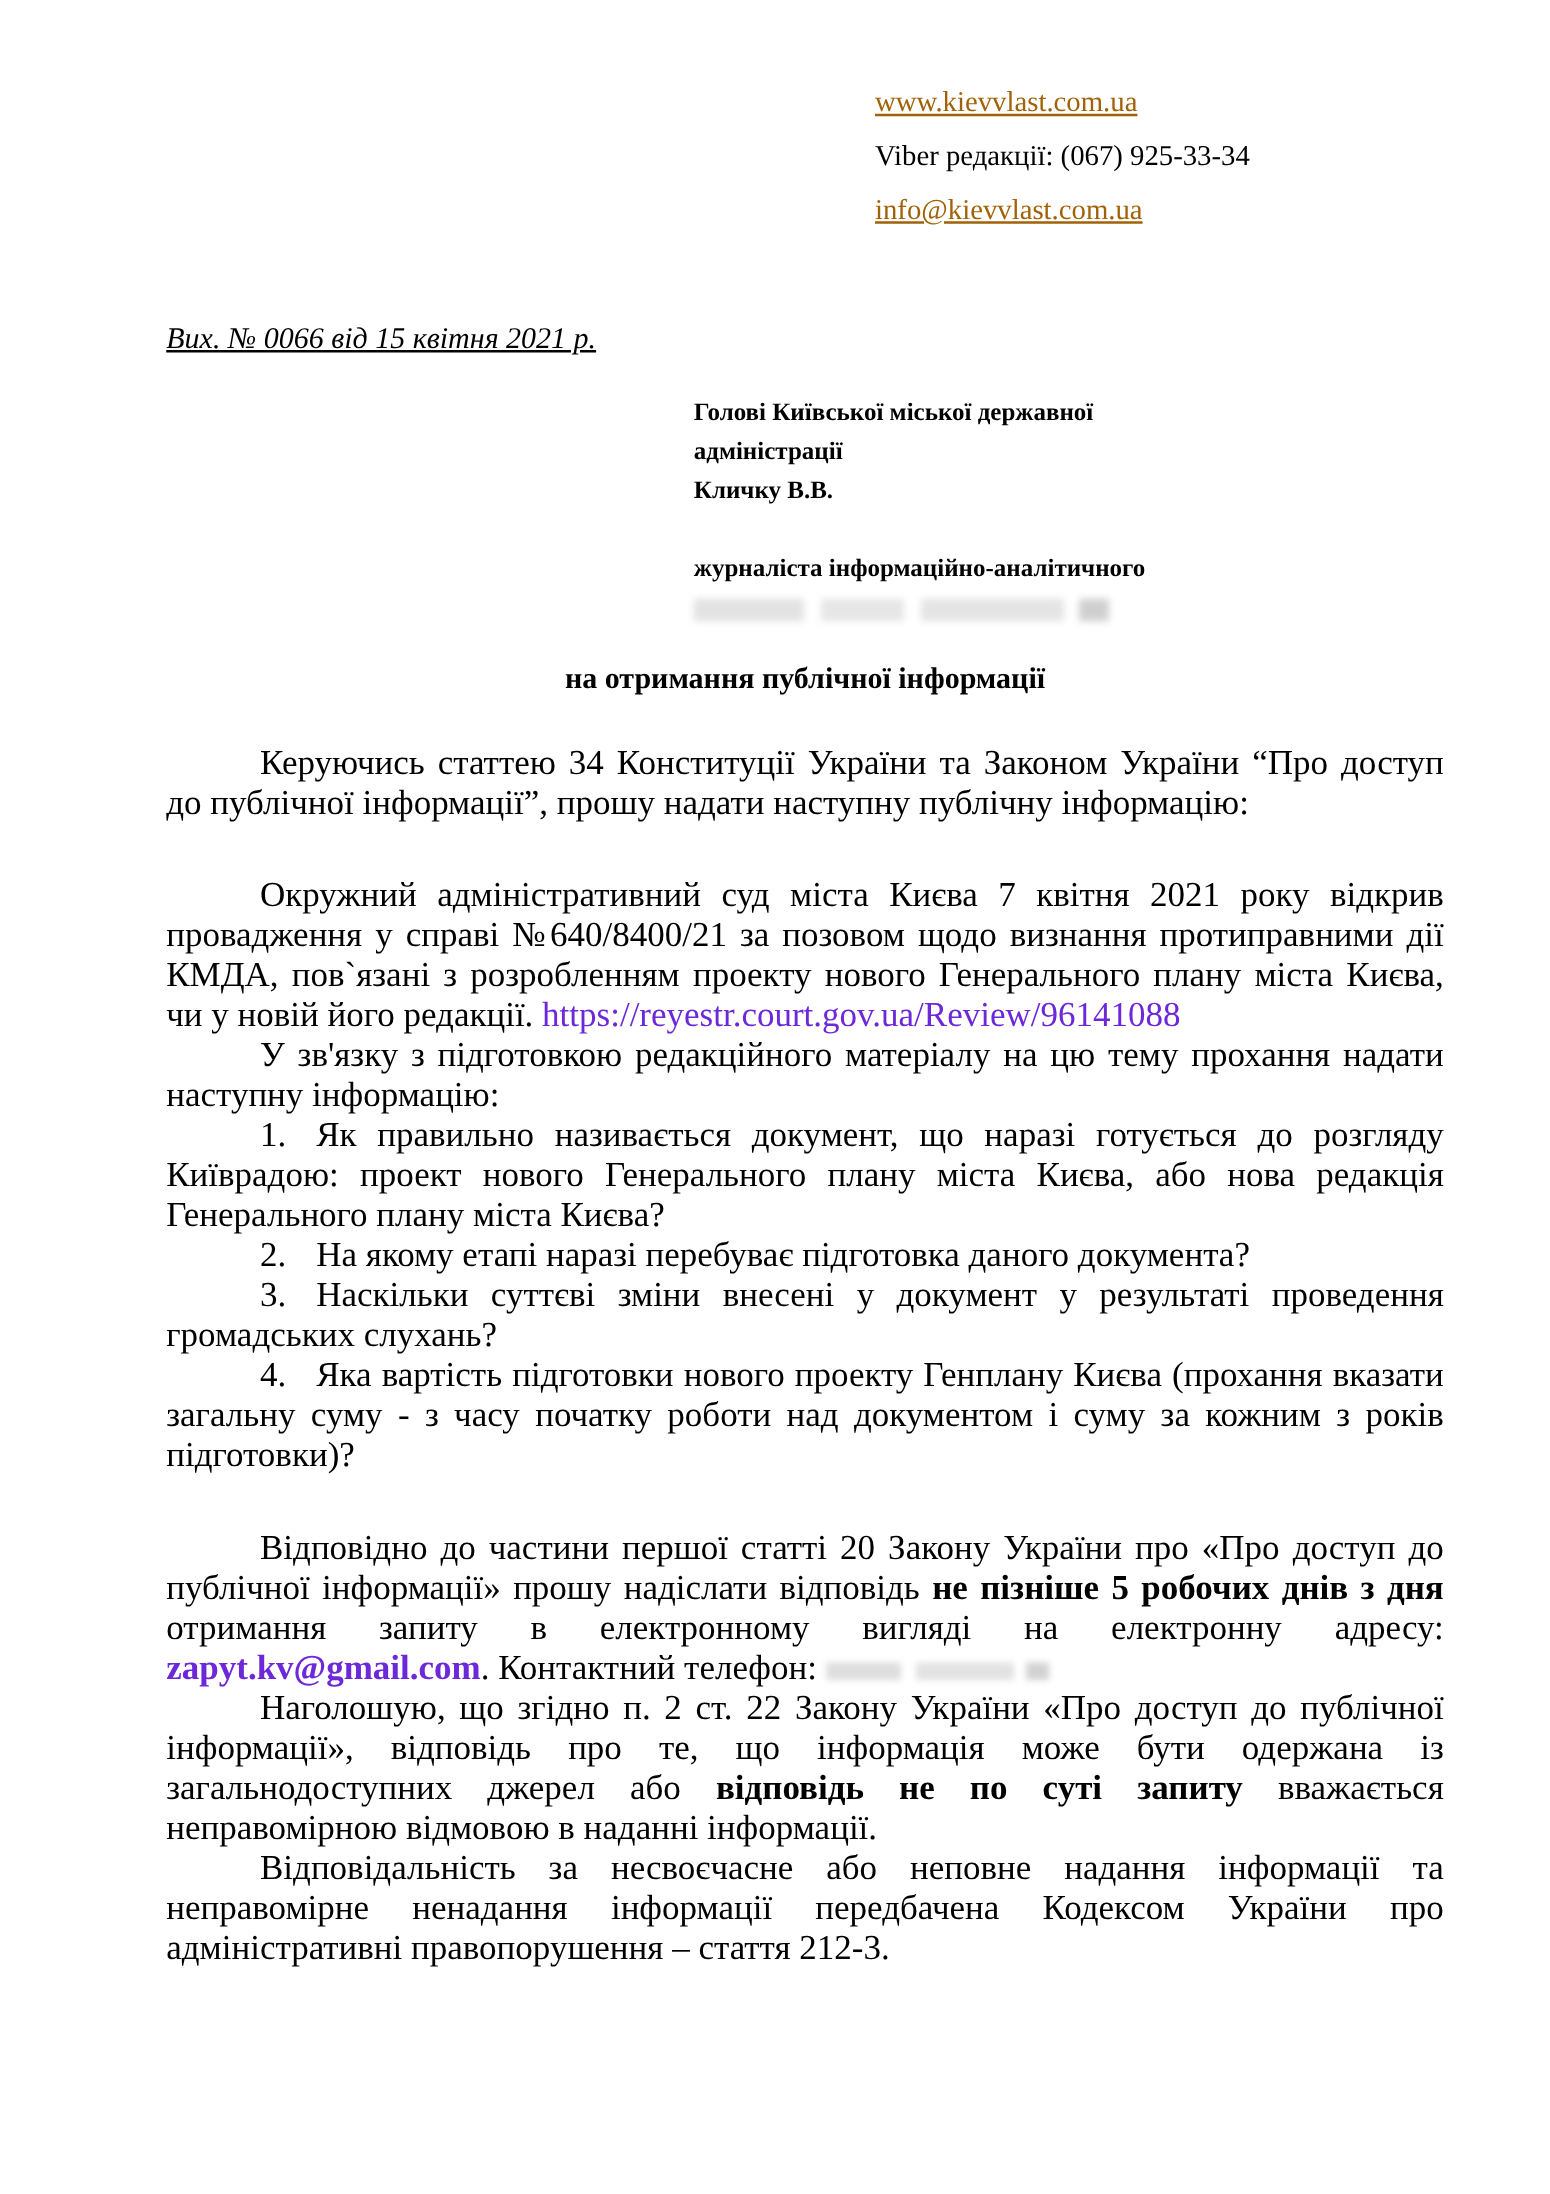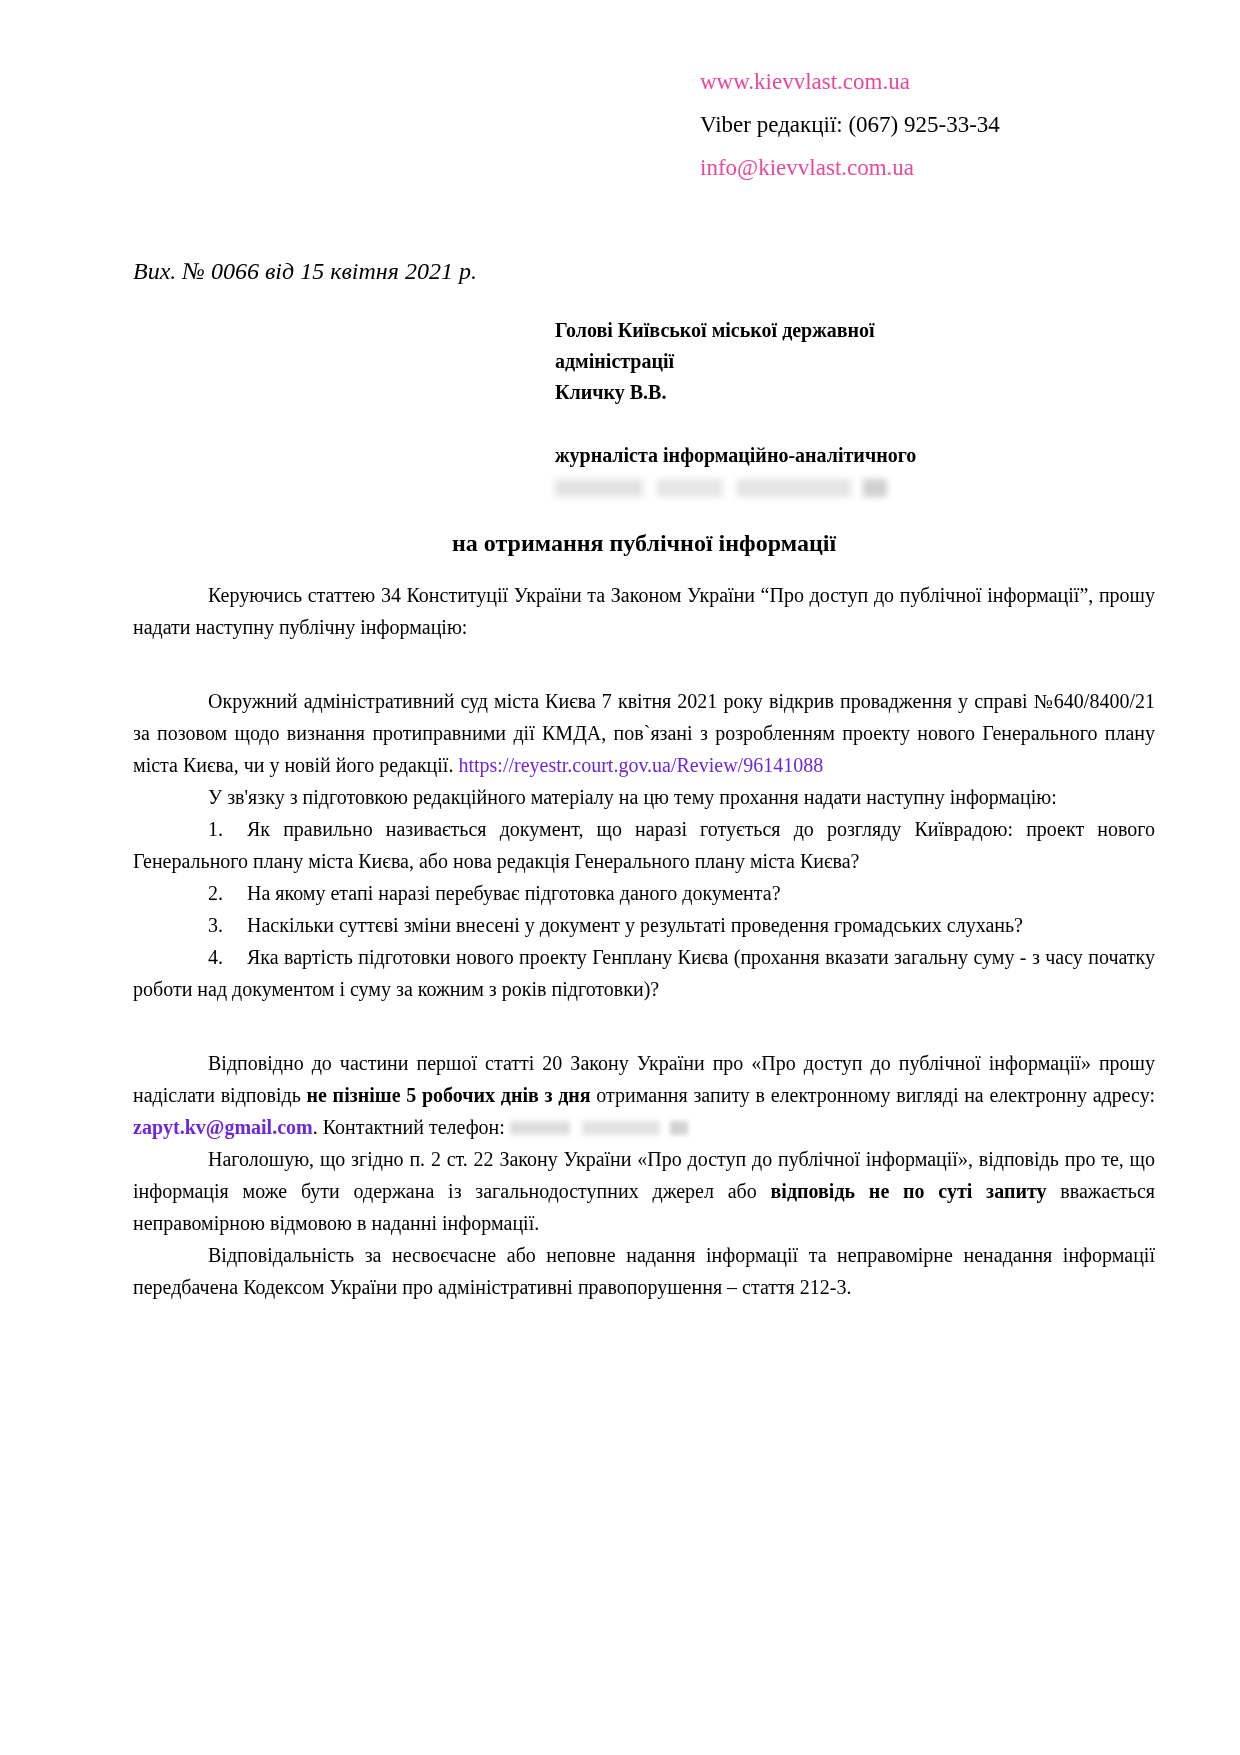--- a/index.html
+++ b/index.html
@@ -22,40 +22,40 @@
   }
   .logo-v{
     color:#c41e2f;font-size:108px;position:relative;top:9px;
     margin:0 -5px;font-weight:700;
   }
   .logo-underline{
     margin-top:4px;height:4px;width:410px;
     border-top:3px solid #c41e2f;border-bottom:2px solid #c41e2f;
   }
   .contacts{position:absolute;left:700px;top:60px;font-size:23px;line-height:43px;}
-  .contacts .lnk{color:#ec4899;cursor:pointer;}
+  .contacts .lnk{color:#a16207;text-decoration:underline;cursor:pointer;}
   
   .main{margin-left:133px;width:1022px;}
-  .ref-line{font-style:italic;font-size:24px;line-height:32px;}
+  .ref-line{font-style:italic;font-size:24px;line-height:32px;text-decoration:underline;}
   .addressee{margin-left:422px;margin-top:28px;font-weight:bold;font-size:20px;line-height:31px;}
   .addr-gap{height:32px;}
   .redacted-name{
     display:block;margin-top:8px;width:480px;height:18px;
     background:linear-gradient(90deg,
       #b9b9b9 0,#b9b9b9 88px,transparent 88px,transparent 102px,
       #c2c2c2 102px,#c2c2c2 168px,transparent 168px,transparent 182px,
       #bdbdbd 182px,#bdbdbd 296px,transparent 296px,transparent 308px,
       #8a8a8a 308px,#8a8a8a 332px,transparent 332px);
     filter:blur(3px);opacity:.4;
   }
   
   .doc-title{margin-top:82px;text-align:center;font-weight:bold;font-size:25px;line-height:34px;}
   .doc-subtitle{margin-top:30px;text-align:center;font-weight:bold;font-size:24px;line-height:32px;}
   
-  .body-text{margin-top:20px;font-size:20px;line-height:32px;}
+  .body-text{margin-top:36px;font-size:28px;line-height:32px;}
   .body-text p{margin:0;text-align:justify;text-indent:75px;}
   .sp-before{margin-top:42px !important;}
   .num{margin-right:24px;}
   .b{font-weight:bold;}
   .blink{color:#6d28d9;cursor:pointer;}
   .blink.b{font-weight:bold;}
   .redacted-phone{
     display:inline-block;width:190px;height:14px;vertical-align:-1px;
     background:linear-gradient(90deg,
       #b5b5b5 0,#b5b5b5 60px,transparent 60px,transparent 72px,

